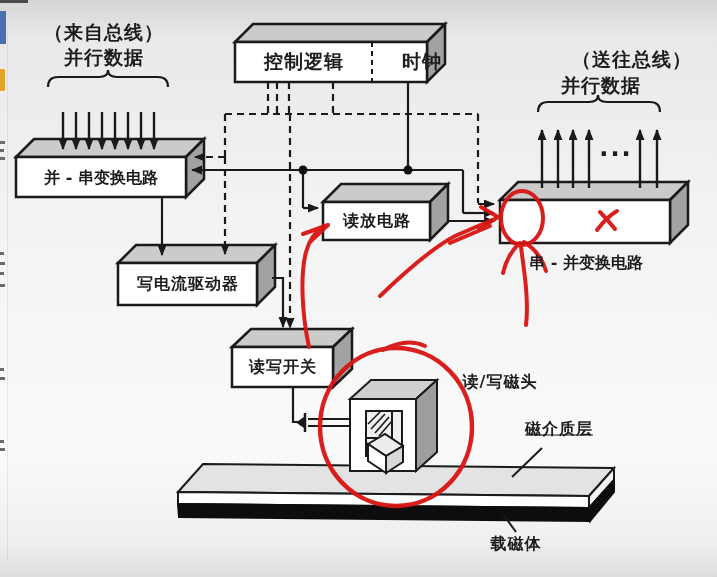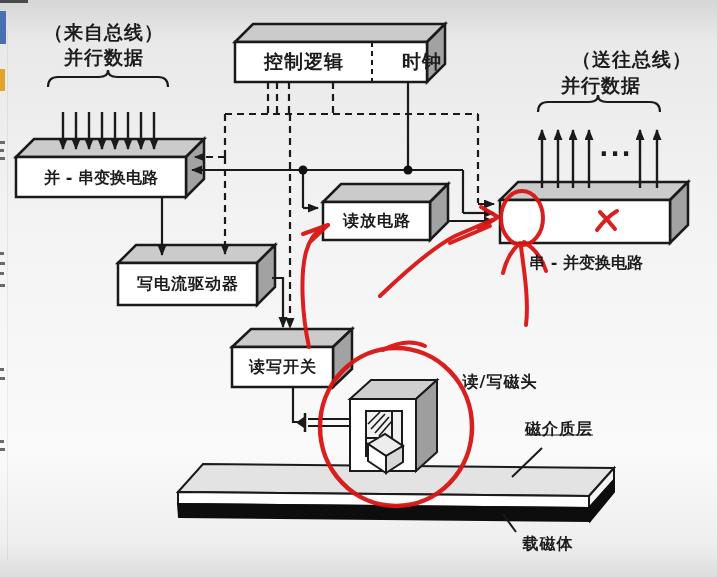--- a/index.html
+++ b/index.html
@@ -215,17 +215,17 @@
 <div class="lbl f21" style="left:422px;top:62px;">时钟</div>
 
 <div class="lbl f20" style="left:101px;top:178px;letter-spacing:0;">并 - 串变换电路</div>
 <div class="lbl f20" style="left:377px;top:221px;">读放电路</div>
 <div class="lbl f20" style="left:586px;top:222px;letter-spacing:0;margin-top:41px;">串 - 并变换电路</div>
 <div class="lbl f20" style="left:188px;top:284px;">写电流驱动器</div>
 <div class="lbl f20" style="left:283px;top:367px;text-align:center;">读写开关</div>
 
 <div class="lbl f20" style="left:500px;top:382px;">读/写磁头</div>
 <div class="lbl f20" style="left:559px;top:429px;text-decoration:underline;">磁介质层</div>
-<div class="lbl f20" style="left:548px;top:544px;text-align:center;">载磁体</div>
+<div class="lbl f20" style="left:516px;top:544px;text-align:center;">载磁体</div>
 
 <div class="lbl dots" style="left:616px;top:148px;">...</div>
 
 </div>
 
 </body></html>

